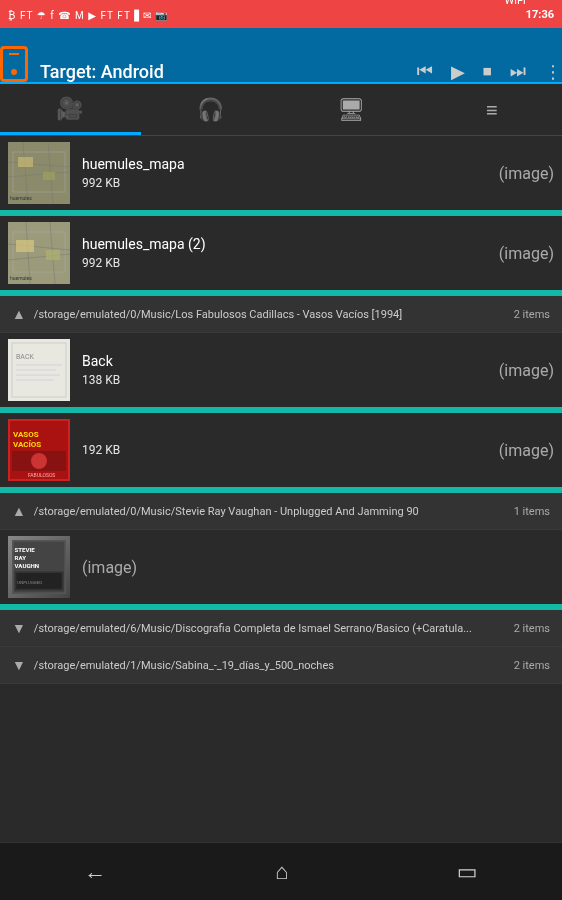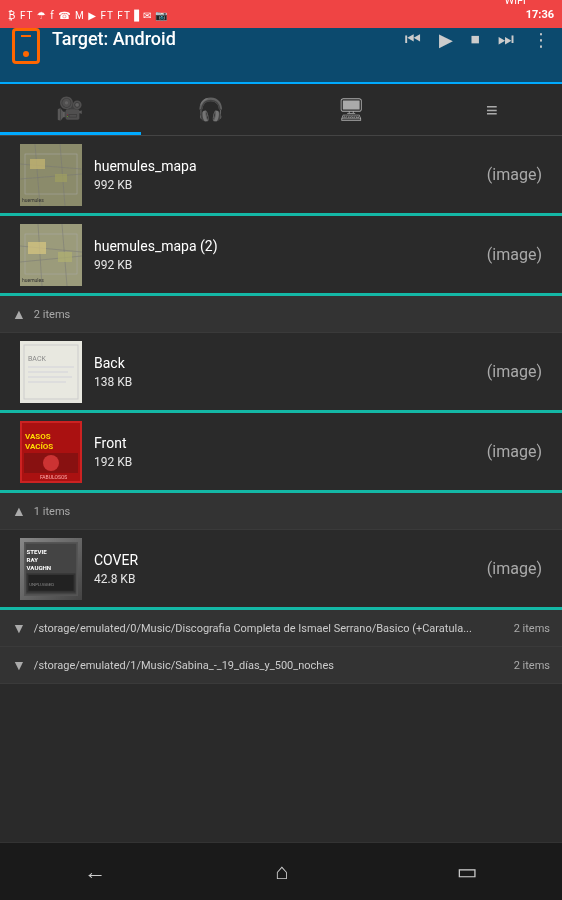--- a/index.html
+++ b/index.html
@@ -25,24 +25,24 @@
       font-size: 11px;
       color: #ffffff;
     }
     .status-left { display: flex; align-items: center; gap: 3px; }
     .status-right { display: flex; align-items: center; }
 
     
     #title-bar {
       width: 100%;
       height: 56px;
-      background: #0c4a6e;
-      display: flex;
-      align-items: flex-start;
-      padding: 0 12px;
+      background: #0369a1;
+      display: flex;
+      align-items: flex-end;
+      padding: 0 0;
       border-bottom: 2px solid #00aaff;
     }
     .phone-icon {
       width: 28px;
       height: 36px;
       border: 3px solid #ff6600;
       border-radius: 4px;
       margin-right: 12px;
       position: relative;
       display: flex;
@@ -115,22 +115,22 @@
       width: 100%;
       height: calc(900px - 28px - 56px - 52px - 58px);
       overflow-y: auto;
       background: #2a2a2a;
     }
 
     
     .file-item {
       display: flex;
       align-items: center;
-      padding: 6px 20px;
-      border-bottom: 3px solid #14b8a6;
+      padding: 6px 8px;
+      border-bottom: 6px solid #14b8a6;
       min-height: 80px;
     }
     .file-thumb {
       width: 62px;
       height: 62px;
       background: #444;
       margin-right: 12px;
       flex-shrink: 0;
       overflow: hidden;
       display: flex;
@@ -325,20 +325,21 @@
     </div>
     <div class="file-info">
       <div class="file-name">huemules_mapa (2)</div>
       <div class="file-size">992 KB</div>
     </div>
     <span class="file-type">(image)</span>
   </div>
 
   <div class="folder-row">
     <span class="folder-arrow">▲</span>
+    <span class="folder-path">/storage/emulated/0/Music/Los Fabulosos Cadillacs - Vasos Vacíos [1994]</span>
     <span class="folder-count">2 items</span>
   </div>
 
   <div class="file-item">
     <div class="file-thumb">
       <div class="thumb-back">
         <svg width="62" height="62" viewBox="0 0 62 62">
           <rect width="62" height="62" fill="#e8e8e0"></rect>
           <rect x="4" y="4" width="54" height="54" fill="none" stroke="#ccc" stroke-width="1"></rect>
           <text x="8" y="20" font-size="7" fill="#888">BACK</text>
@@ -364,56 +365,52 @@
           <rect x="2" y="2" width="58" height="58" fill="#aa1111"></rect>
           <text x="5" y="18" font-size="8" fill="#ffdd00" font-weight="bold">VASOS</text>
           <text x="5" y="28" font-size="8" fill="#ffdd00" font-weight="bold">VACÍOS</text>
           <rect x="4" y="32" width="54" height="20" fill="#881111"></rect>
           <circle cx="31" cy="42" r="8" fill="#cc3333"></circle>
           <text x="20" y="58" font-size="5" fill="#ffaaaa">FABULOSOS</text>
         </svg>
       </div>
     </div>
     <div class="file-info">
-      <div class="file-name">Front</div>
       <div class="file-size">192 KB</div>
     </div>
     <span class="file-type">(image)</span>
   </div>
 
   <div class="folder-row">
     <span class="folder-arrow">▲</span>
+    <span class="folder-path">/storage/emulated/0/Music/Stevie Ray Vaughan - Unplugged And Jamming 90</span>
     <span class="folder-count">1 items</span>
   </div>
 
   <div class="file-item">
     <div class="file-thumb">
       <div class="thumb-cover">
         <svg width="62" height="62" viewBox="0 0 62 62">
           <rect width="62" height="62" fill="#555"></rect>
           <rect x="2" y="2" width="58" height="58" fill="#444"></rect>
           <text x="3" y="14" font-size="7" fill="white" font-weight="bold">STEVIE</text>
           <text x="3" y="23" font-size="7" fill="white" font-weight="bold">RAY</text>
           <text x="3" y="32" font-size="7" fill="white" font-weight="bold">VAUGHN</text>
           <rect x="3" y="36" width="56" height="22" fill="#333"></rect>
           <rect x="5" y="38" width="52" height="18" fill="#222"></rect>
           <text x="6" y="50" font-size="5" fill="#888">UNPLUGGED</text>
         </svg>
       </div>
     </div>
-    <div class="file-info">
-      <div class="file-name">COVER</div>
-      <div class="file-size">42.8 KB</div>
-    </div>
     <span class="file-type">(image)</span>
   </div>
 
   <div class="folder-row">
     <span class="folder-arrow">▼</span>
-    <span class="folder-path">/storage/emulated/0/Music/Discografia Completa de Ismael Serrano/Basico (+Caratula...</span>
+    <span class="folder-path">/storage/emulated/6/Music/Discografia Completa de Ismael Serrano/Basico (+Caratula...</span>
     <span class="folder-count">2 items</span>
   </div>
 
   <div class="folder-row">
     <span class="folder-arrow">▼</span>
     <span class="folder-path">/storage/emulated/1/Music/Sabina_-_19_días_y_500_noches</span>
     <span class="folder-count">2 items</span>
   </div>
 
 </div>

